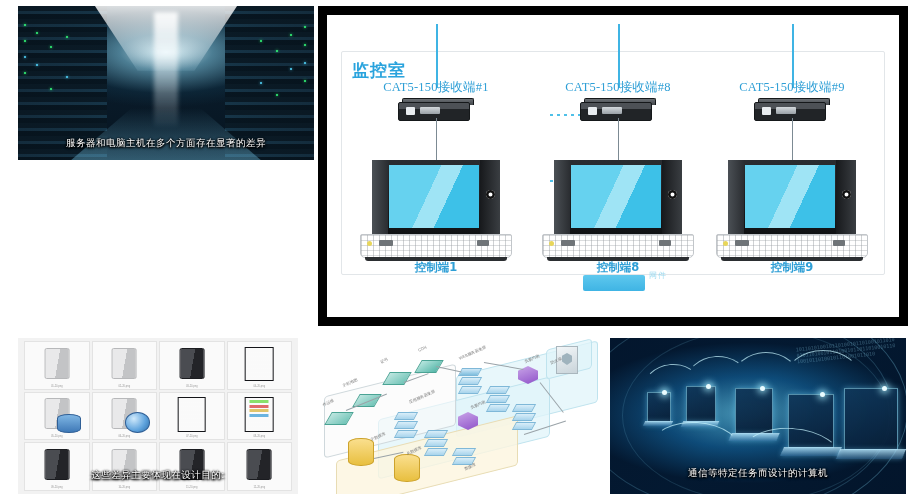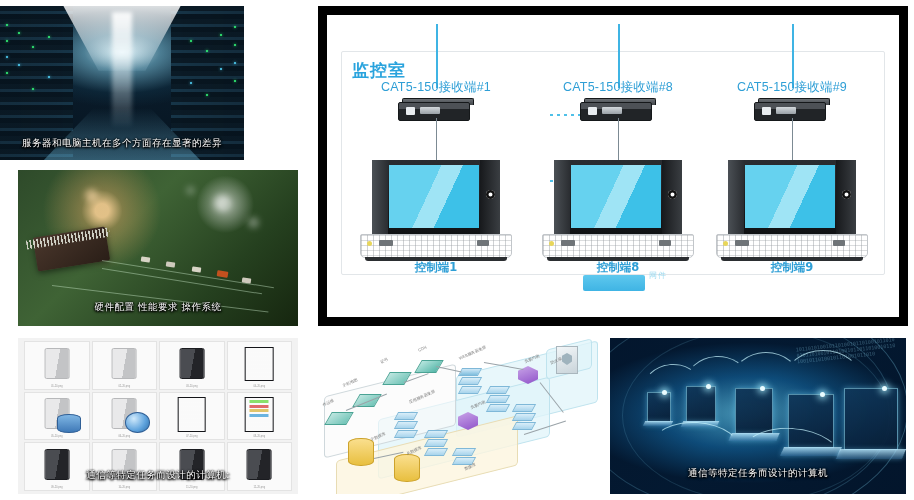--- a/index.html
+++ b/index.html
@@ -116,21 +116,21 @@
 
   
   #mainpanel{background:#000;}
   #mainpanel .sheet{position:absolute;inset:9px 9px 9px 9px;background:#ffffff;}
   .kvm-room{position:absolute;left:14px;top:36px;right:14px;height:222px;
     border:1px solid #e2e6e9;border-radius:2px;background:#fff;}
   .kvm-roomlabel{position:absolute;left:10px;top:7px;font-size:17px;font-weight:bold;color:#29a3dd;
     font-family:"DejaVu Sans","Liberation Sans",sans-serif;letter-spacing:1px;}
   .kvm-col{position:absolute;top:0;width:160px;}
   .kvm-rxlabel{position:absolute;top:27px;width:100%;text-align:center;color:#2f9fd6;font-size:12.5px;
-    font-family:Liberation Sans, sans-serif;white-space:nowrap;letter-spacing:.2px;}
+    font-family:Liberation Serif, serif;white-space:nowrap;letter-spacing:.2px;}
   .kvm-feed{position:absolute;top:-28px;left:50%;width:2px;height:64px;background:#3fb4e4;}
   .kvm-drop{position:absolute;top:66px;left:50%;width:1.4px;height:42px;background:#7c8a93;}
   .kvm-rx{position:absolute;top:46px;left:50%;transform:translateX(-50%);width:76px;height:22px;}
   .rx-body{position:absolute;left:0;top:4px;width:70px;height:17px;border-radius:2px;
     background:linear-gradient(180deg,#4d5156 0 38%,#212427 38% 100%);border:1px solid #15181a;}
   .rx-top{position:absolute;left:4px;top:0;width:70px;height:6px;border-radius:2px 2px 0 0;
     background:linear-gradient(180deg,#6a6f74,#43474b);border:1px solid #15181a;border-bottom:none;}
   .rx-port{position:absolute;left:8px;top:9px;width:9px;height:8px;border-radius:1px;background:#e9edf0;}
   .rx-port2{position:absolute;left:22px;top:9px;width:20px;height:7px;border-radius:1px;
     background:linear-gradient(180deg,#d3d8dc,#9aa1a7);}
@@ -160,21 +160,21 @@
     text-shadow:1px 1px 0 #fff,-1px -1px 0 #fff,1px -1px 0 #fff,-1px 1px 0 #fff;}
   .main-caption .hl{display:inline-block;vertical-align:middle;margin-left:2px;width:62px;height:16px;
     background:linear-gradient(180deg,#5ec8ee,#3fb4e4);border-radius:2px;filter:blur(.4px);position:relative;}
   .main-caption .hl .wm{position:absolute;right:-22px;top:-5px;font-size:8px;color:#8fd6ef;opacity:.85;font-weight:normal;text-shadow:none;}
 </style>
 </head>
 <body>
 
 <div class="stage">
 
-  <div class="panel" id="tile1" style="left:0;top:6px;width:244px;height:154px;">
+  <div class="panel" id="tile1" style="left:18px;top:6px;width:296px;height:154px;">
     <div class="panel-inner">
       <div class="ph"></div>
       <div class="rackL"></div>
       <div class="rackR"></div>
       <div class="ceil"></div>
       <div class="beam"></div>
       <div class="floor"></div>
       <div class="led" style="left:6px;top:18px"></div>
         <div class="led" style="left:6px;top:34px"></div>
       <div class="led b" style="left:6px;top:50px"></div>
@@ -192,40 +192,20 @@
       <div class="led" style="right:22px;top:28px"></div>
         <div class="led b" style="right:22px;top:62px"></div>
       <div class="led" style="right:36px;top:44px"></div>
         <div class="led" style="right:36px;top:88px"></div>
       <div class="led" style="right:52px;top:34px"></div>
         <div class="led b" style="right:52px;top:76px"></div>
     </div>
     <div class="caption" style="bottom:10px;">服务器和电脑主机在多个方面存在显著的差异</div>
   </div>
 
-  <div class="panel" id="tile2" style="left:18px;top:170px;width:280px;height:156px;">
-    <div class="panel-inner">
-      <div class="ph"></div>
-      <div class="chip"></div>
-      <div class="pins"></div>
-      <div class="trace" style="left:30%;top:58%;width:62%;transform:rotate(9deg)"></div>
-      <div class="trace" style="left:30%;top:63%;width:58%;transform:rotate(9deg)"></div>
-      <div class="trace" style="left:12%;top:74%;width:78%;transform:rotate(7deg)"></div>
-      <div class="cap" style="left:44%;top:56%;width:9px;height:5px;background:#d8d4c6;transform:rotate(9deg)"></div>
-      <div class="cap" style="left:53%;top:59%;width:9px;height:5px;background:#cfcabd;transform:rotate(9deg)"></div>
-      <div class="cap" style="left:62%;top:62%;width:9px;height:5px;background:#d8d4c6;transform:rotate(9deg)"></div>
-      <div class="cap" style="left:71%;top:65%;width:11px;height:6px;background:#c2501e;transform:rotate(9deg)"></div>
-      <div class="cap" style="left:80%;top:69%;width:9px;height:5px;background:#cfcabd;transform:rotate(9deg)"></div>
-      <div class="bokeh" style="left:70%;top:16%;width:16px;height:16px;"></div>
-      <div class="bokeh" style="left:82%;top:30%;width:11px;height:11px;opacity:.65"></div>
-      <div class="bokeh" style="left:60%;top:10%;width:9px;height:9px;opacity:.5"></div>
-      <div class="bokeh" style="left:24%;top:12%;width:13px;height:13px;background:rgba(255,220,170,.6)"></div>
-    </div>
-    <div class="caption" style="bottom:12px;">硬件配置 性能要求 操作系统</div>
-  </div>
 
   <div class="panel" id="tile3" style="left:18px;top:338px;width:280px;height:156px;">
     <div class="panel-inner">
       <div class="ph"></div>
       <div class="grid">
         <div class="cell">
             <div class="tower"></div>
             <div class="cellcap">01-20.png</div>
           </div>
         <div class="cell">
@@ -275,21 +255,21 @@
         <div class="cell">
             <div class="tower dark"></div>
             <div class="cellcap">11-20.png</div>
           </div>
         <div class="cell">
             <div class="tower dark"></div>
             <div class="cellcap">12-20.png</div>
           </div>
       </div>
     </div>
-    <div class="caption" style="bottom:12px;color:#fff;">通信等特定任务而设计的计算机:</div>
+    <div class="caption" style="bottom:12px;color:#fff;">这些差异主要体现在设计目的:</div>
   </div>
 
   <div class="panel" id="mainpanel" style="left:318px;top:6px;width:590px;height:320px;">
     <div class="sheet">
 
       <div class="kvm-room">
         <div class="kvm-roomlabel">监控室</div>
 
         <div class="kvm-dots" style="left:208px;top:62px;"></div>
         <div class="kvm-dots" style="left:208px;top:128px;"></div>

